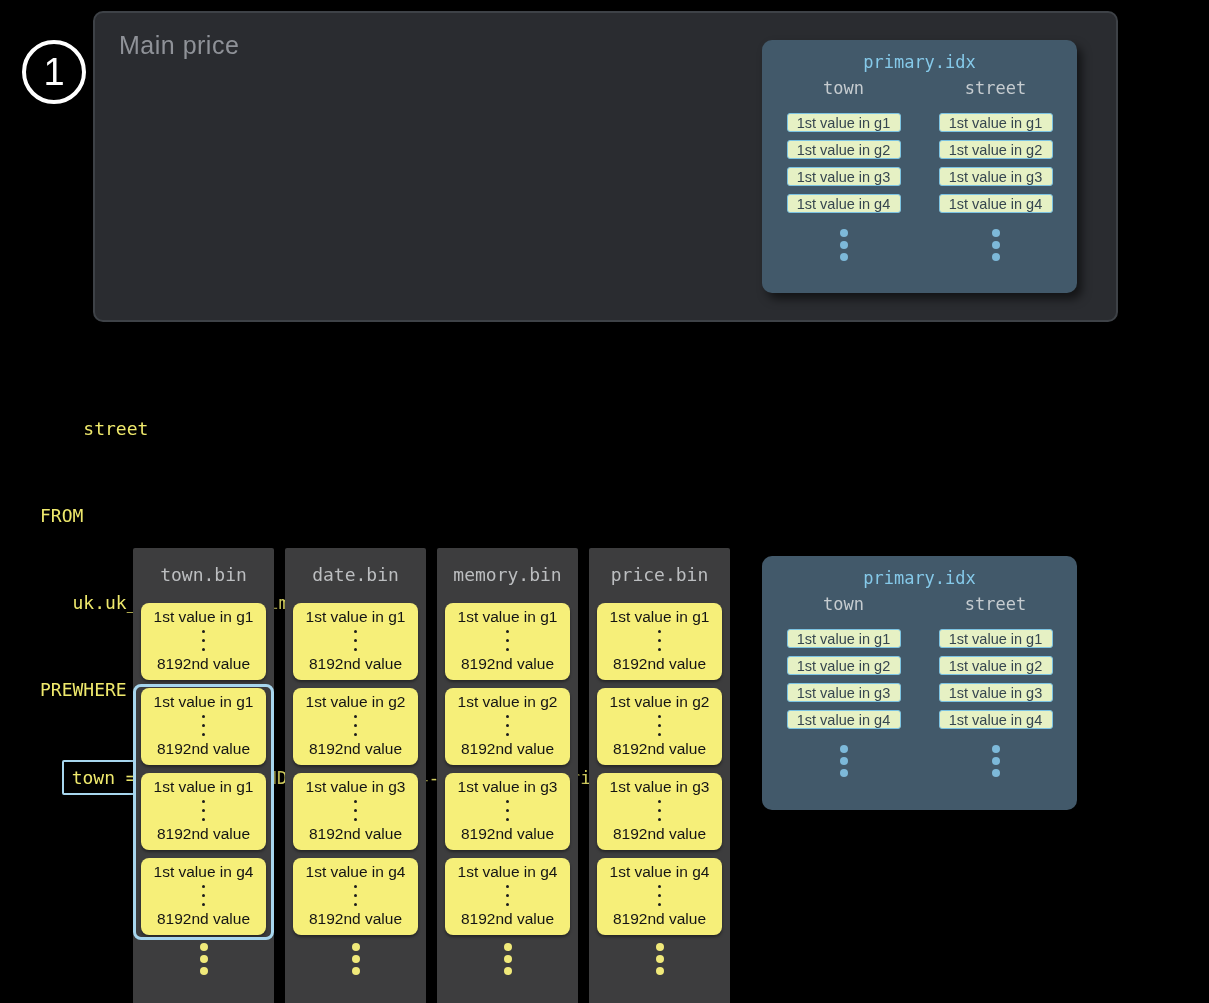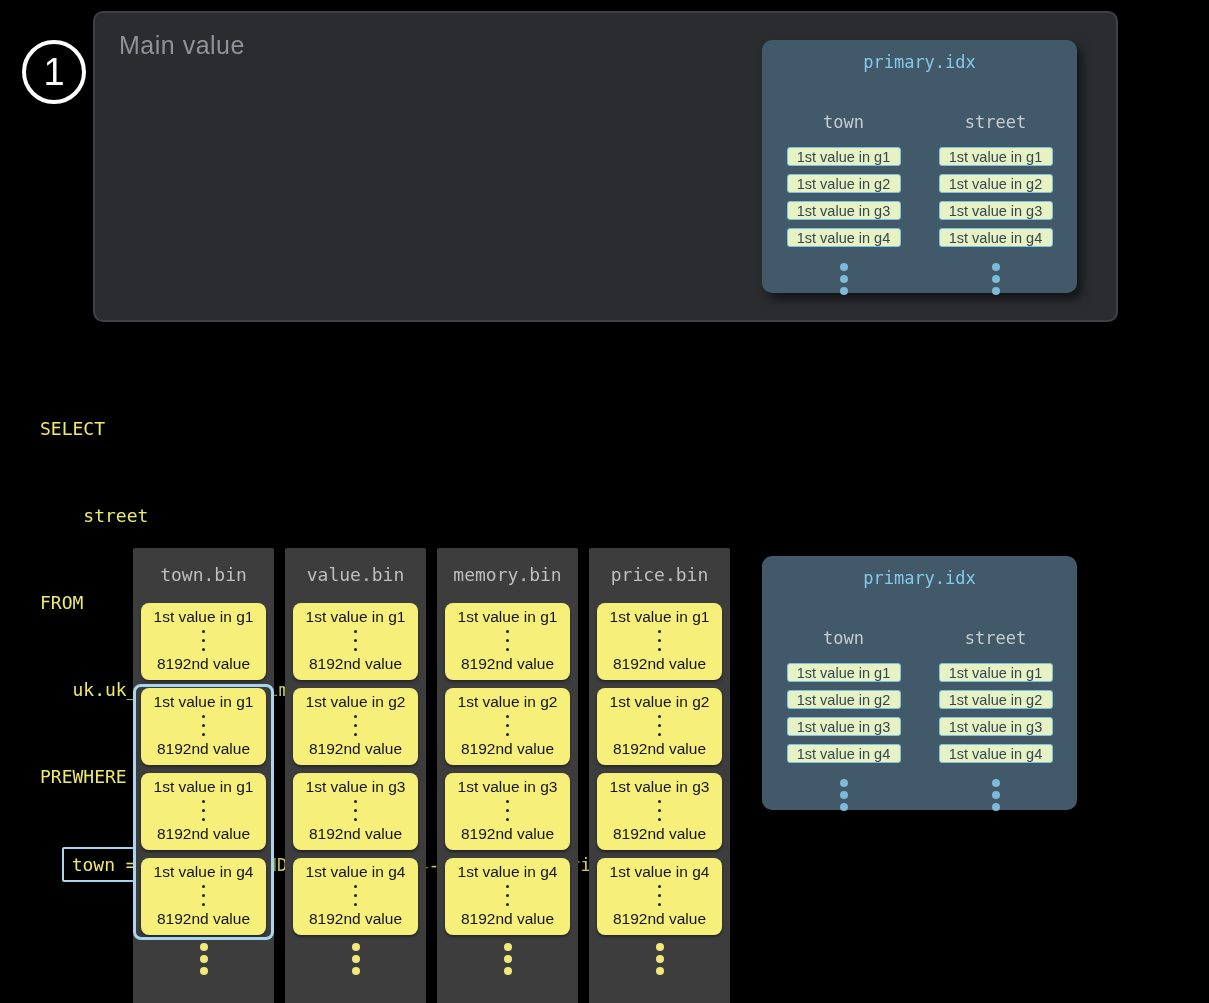--- a/index.html
+++ b/index.html
@@ -15,21 +15,21 @@
   .main-memory{position:absolute;left:93px;top:11px;width:1025px;height:311px;
                background:#2a2c30;border:2px solid #3e4247;border-radius:10px;box-sizing:border-box;}
   .main-memory-title{position:absolute;left:24px;top:18px;font-size:25px;color:#8f9298;letter-spacing:.5px;}
 
   
   .pidx{position:absolute;left:762px;width:315px;background:#42596a;border-radius:10px;
         box-shadow:5px 6px 10px rgba(0,0,0,.55);box-sizing:border-box;padding-top:12px;}
   .pidx-top{top:40px;height:253px;}
   .pidx-bottom{top:556px;height:254px;}
   .pidx-title{text-align:center;font-family:"DejaVu Sans Mono",monospace;font-size:17px;color:#85c9e9;height:18px;}
-  .pidx-cols{display:flex;justify-content:center;gap:38px;margin-top:42px;}
+  .pidx-cols{display:flex;justify-content:center;gap:38px;margin-top:8px;}
   .pidx-col{display:flex;flex-direction:column;align-items:center;width:114px;}
   .pidx-header{font-family:"DejaVu Sans Mono",monospace;font-size:17px;color:#c6ccd0;height:17px;margin-bottom:18px;}
   .chip{width:114px;height:19px;box-sizing:border-box;margin-bottom:8px;background:#e6f1c4;
         border:1.5px solid #7cc3e2;border-radius:3px;display:flex;align-items:center;justify-content:center;
         font-size:14.5px;color:#36464f;white-space:nowrap;}
   .bdots{display:flex;flex-direction:column;align-items:center;gap:4px;margin-top:8px;}
   .bdots span{width:8px;height:8px;border-radius:50%;background:#7db9d9;}
 
   
   .sql{position:absolute;left:40px;top:356px;font-family:"DejaVu Sans Mono",monospace;
@@ -57,21 +57,21 @@
 </head>
 <body>
 
 <div class="canvas">
 
   <div class="badge">
     <span>1</span>
   </div>
 
   <div class="main-memory">
-    <div class="main-memory-title">Main value</div>
+    <div class="main-memory-title">Main price</div>
   </div>
 
   <div class="pidx pidx-top">
     <div class="pidx-title">primary.idx</div>
     <div class="pidx-cols">
       <div class="pidx-col">
         <div class="pidx-header">town</div>
         <div class="chip">1st value in g1</div>
         <div class="chip">1st value in g2</div>
         <div class="chip">1st value in g3</div>
@@ -91,21 +91,20 @@
         <div class="bdots">
             <span></span>
             <span></span>
             <span></span>
           </div>
       </div>
     </div>
   </div>
 
   <div class="sql">
-    <div class="sql-line">SELECT</div>
     <div class="sql-line">    street</div>
     <div class="sql-line">FROM</div>
     <div class="sql-line">   uk.uk_price_paid_simple</div>
     <div class="sql-line">PREWHERE</div>
     <div class="sql-line"><span>  </span><span class="hl">town = 'LONDON'</span><span> AND date &gt; '2024-12-31' AND price &lt; 10_000;</span></div>
   </div>
 
   <div class="bincol" style="left:133px">
     <div class="bincol-title">town.bin</div>
     <div class="blocks">
@@ -148,21 +147,21 @@
     </div>
     <div class="ydots">
         <span></span>
         <span></span>
         <span></span>
       </div>
     <div class="selbox"></div>
   </div>
 
   <div class="bincol" style="left:285px">
-    <div class="bincol-title">value.bin</div>
+    <div class="bincol-title">date.bin</div>
     <div class="blocks">
       <div class="gblock">
         <div class="lbl">1st value in g1</div>
         <div class="gdots">
             <span></span>
             <span></span>
             <span></span>
           </div>
         <div class="lbl">8192nd value</div>
       </div>

